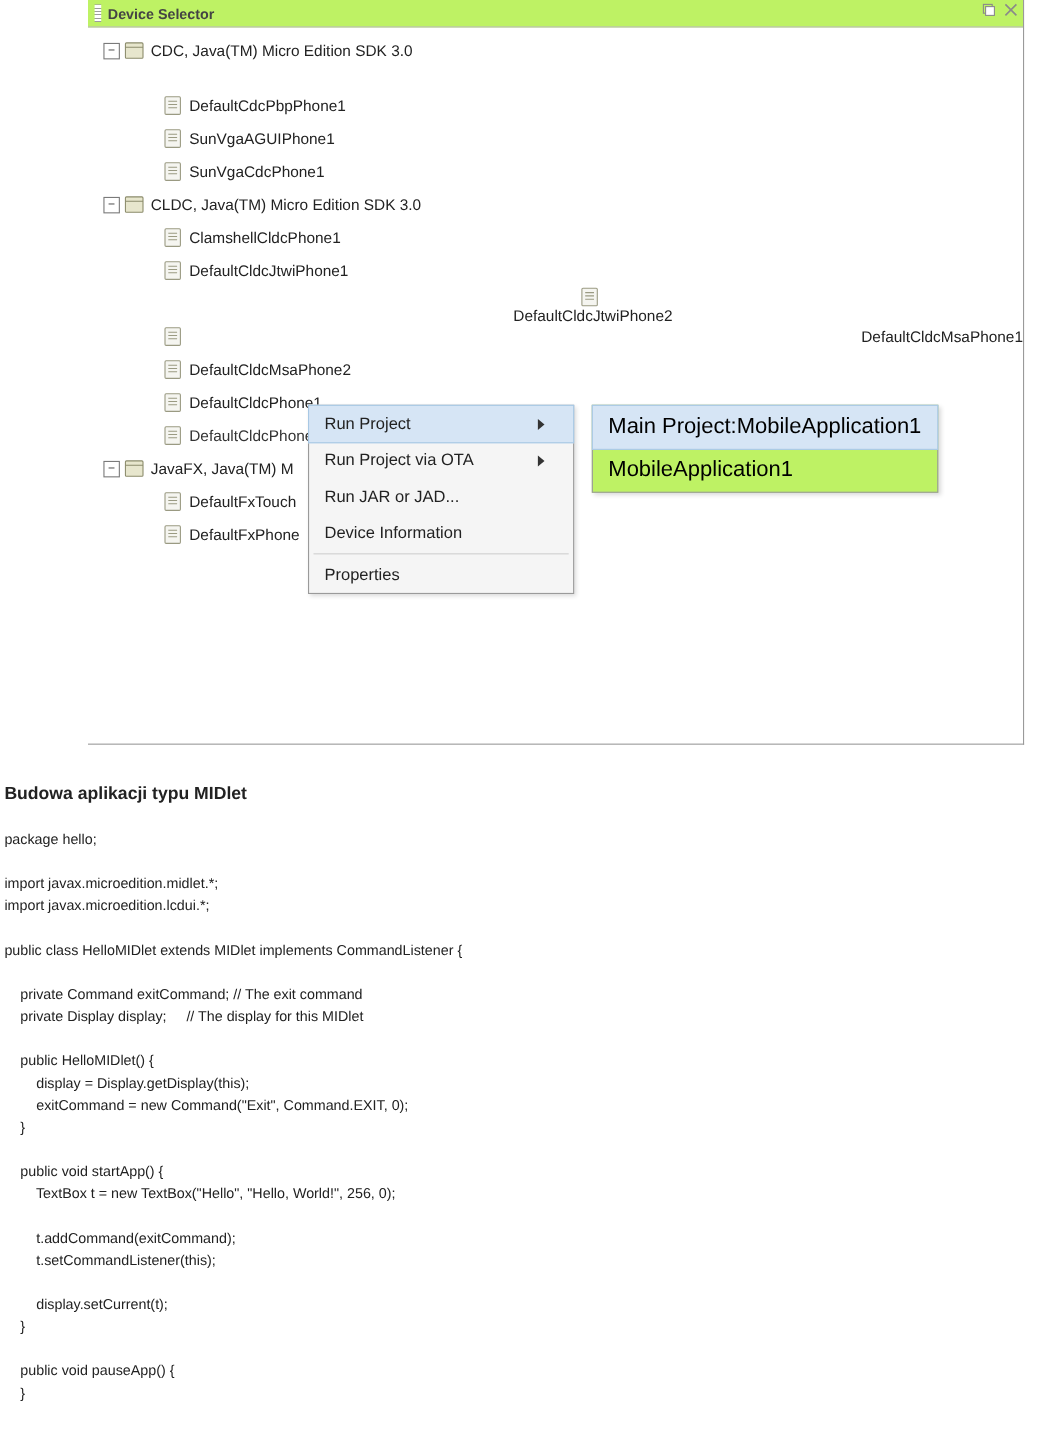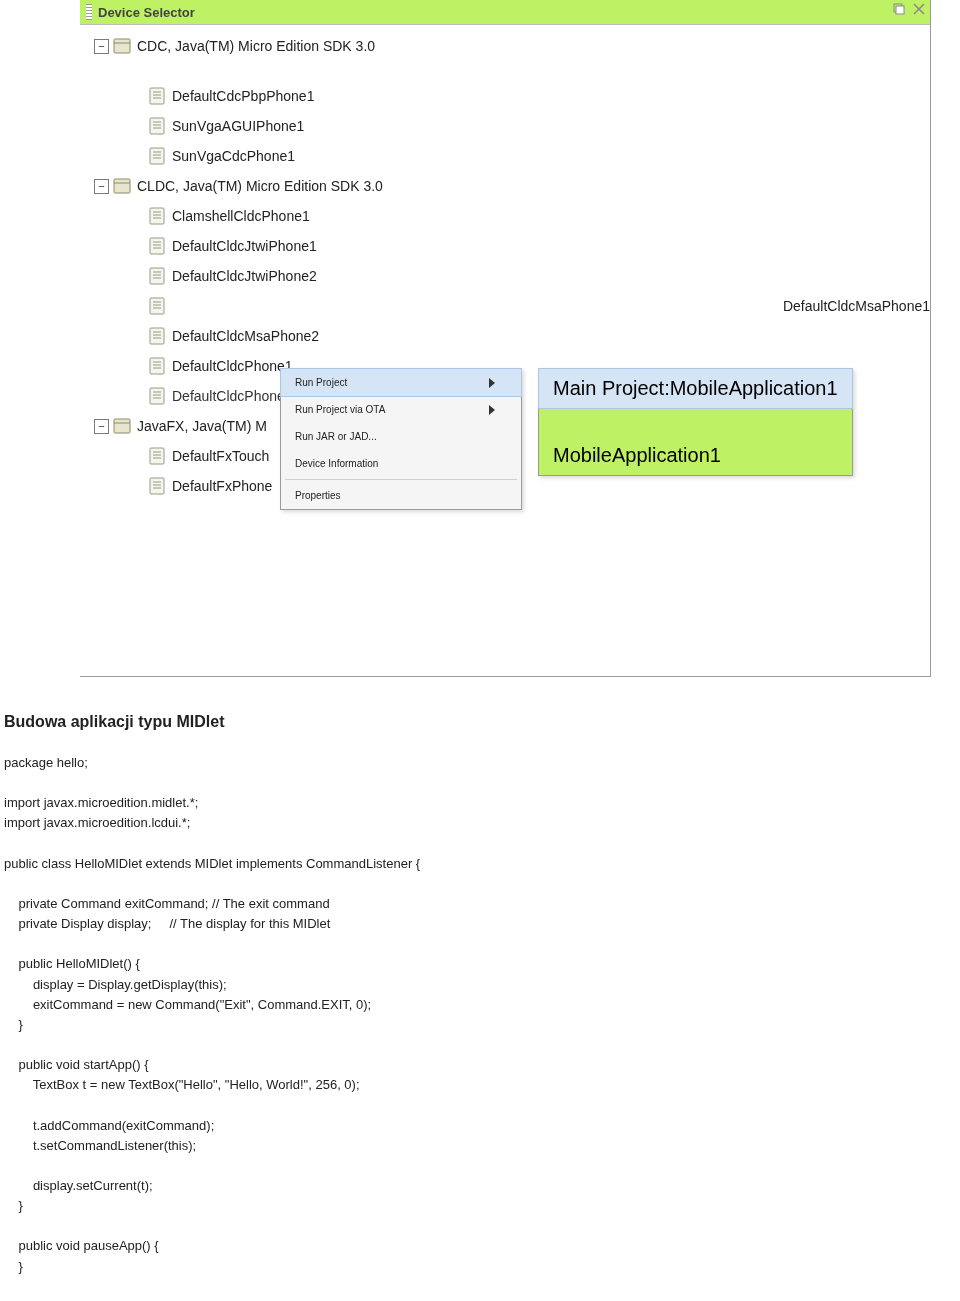--- a/index.html
+++ b/index.html
@@ -84,21 +84,21 @@
   }
   .selected .node-label {
     color: #333;
   }
   
   .ctx-menu {
     position: absolute;
     background: #f5f5f5;
     border: 1px solid #9a9a9a;
     box-shadow: 2px 2px 4px rgba(0,0,0,0.15);
-    font-size: 10px;
+    font-size: 15px;
     color: #222;
   }
   .ctx-item {
     padding: 8px 26px 8px 14px;
     display: flex;
     align-items: center;
     justify-content: space-between;
     gap: 40px;
     min-width: 200px;
   }
@@ -115,21 +115,20 @@
   .submenu {
     position: absolute;
     background: #bef264;
     border: 1px solid #9a9a9a;
     box-shadow: 2px 2px 4px rgba(0,0,0,0.15);
     font-size: 20px;
   }
   .sub-item {
     padding: 8px 14px;
     min-width: 280px;
-    margin-top: 28px;
   }
   .sub-item.hover {
     background: #d6e5f5;
     border: 1px solid #a8c8e4;
     margin: -1px;
   }
   .arrow-r {
     width: 0; height: 0;
     border-top: 5px solid transparent;
     border-bottom: 5px solid transparent;
@@ -234,21 +233,21 @@
     </div>
     <div class="tree-row" style="padding-left:60px;">
       <svg class="node-icon dev-icon">
           <rect x="2" y="1" width="14" height="16" rx="1"></rect>
           <line x1="5" y1="5" x2="13" y2="5" stroke="#9a9a82"></line>
           <line x1="5" y1="8" x2="13" y2="8" stroke="#9a9a82"></line>
           <line x1="5" y1="11" x2="13" y2="11" stroke="#9a9a82"></line>
         </svg>
       <span class="node-label">DefaultCldcJtwiPhone1</span>
     </div>
-    <div class="tree-row" style="padding-left:60px;">
+    <div class="tree-row" style="padding-left:60px;flex-direction:column;">
       <svg class="node-icon dev-icon">
           <rect x="2" y="1" width="14" height="16" rx="1"></rect>
           <line x1="5" y1="5" x2="13" y2="5" stroke="#9a9a82"></line>
           <line x1="5" y1="8" x2="13" y2="8" stroke="#9a9a82"></line>
           <line x1="5" y1="11" x2="13" y2="11" stroke="#9a9a82"></line>
         </svg>
       <span class="node-label">DefaultCldcJtwiPhone2</span>
     </div>
     <div class="tree-row" style="padding-left:60px;justify-content:space-between;">
       <svg class="node-icon dev-icon">

